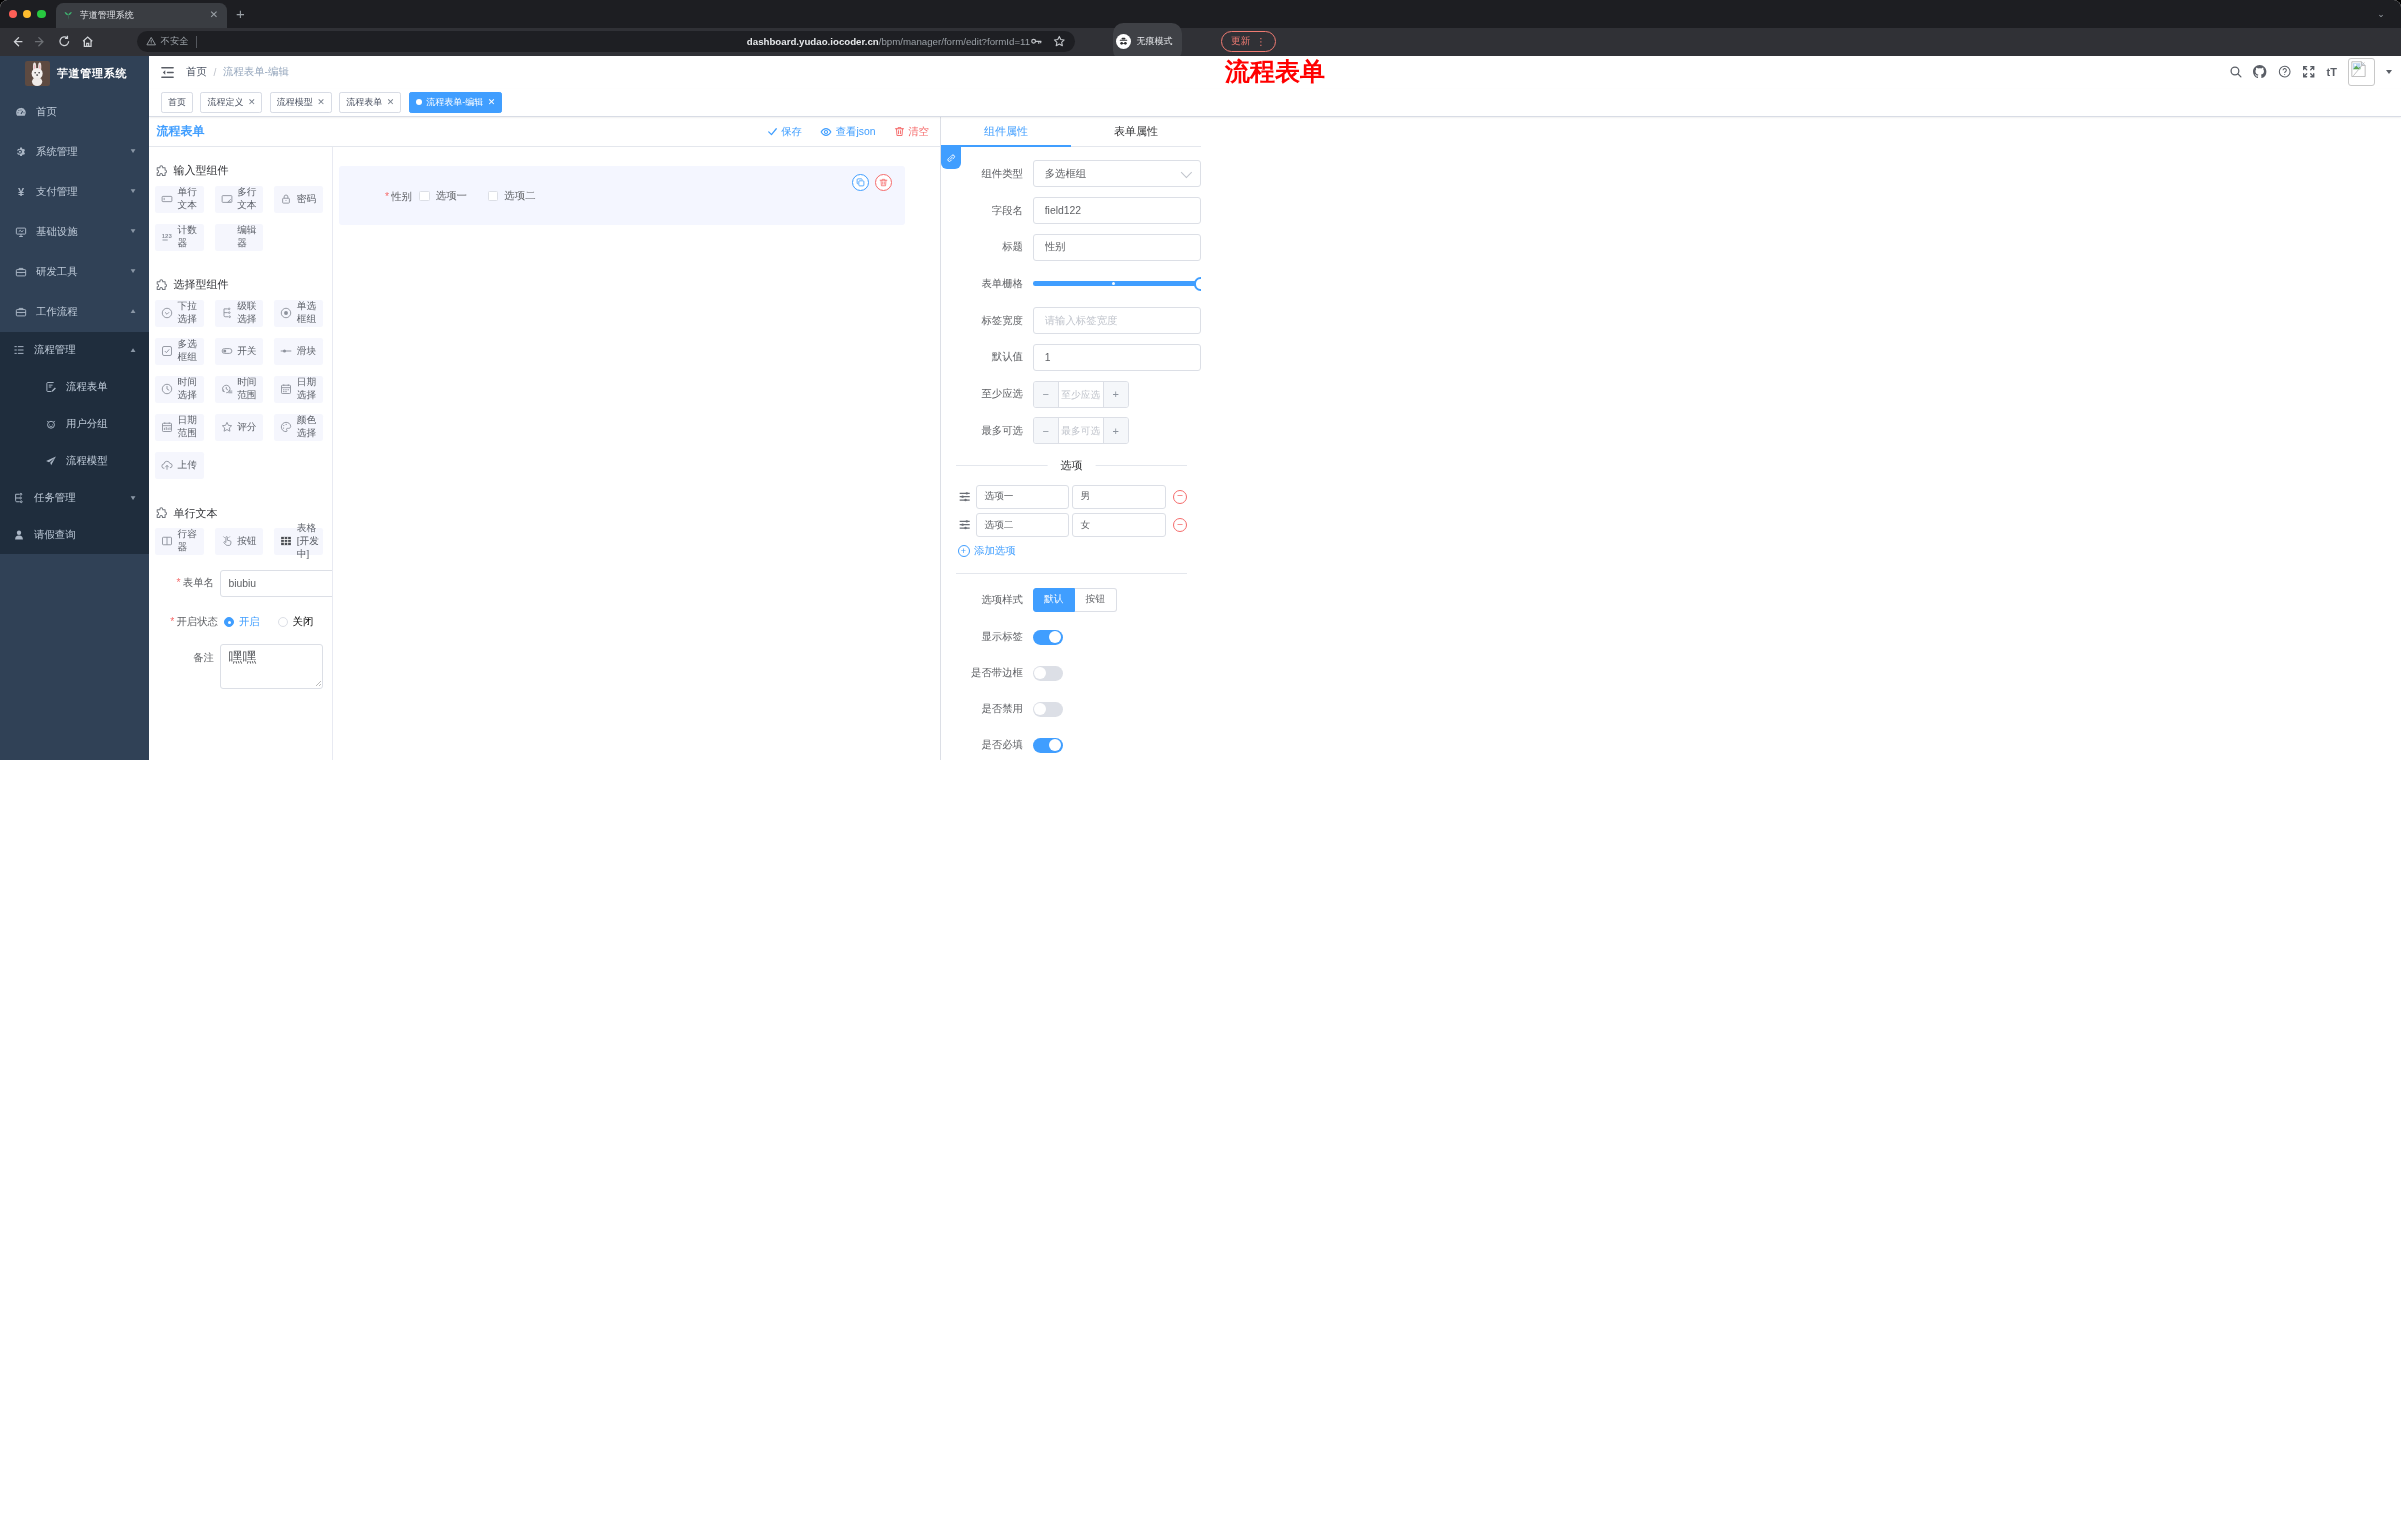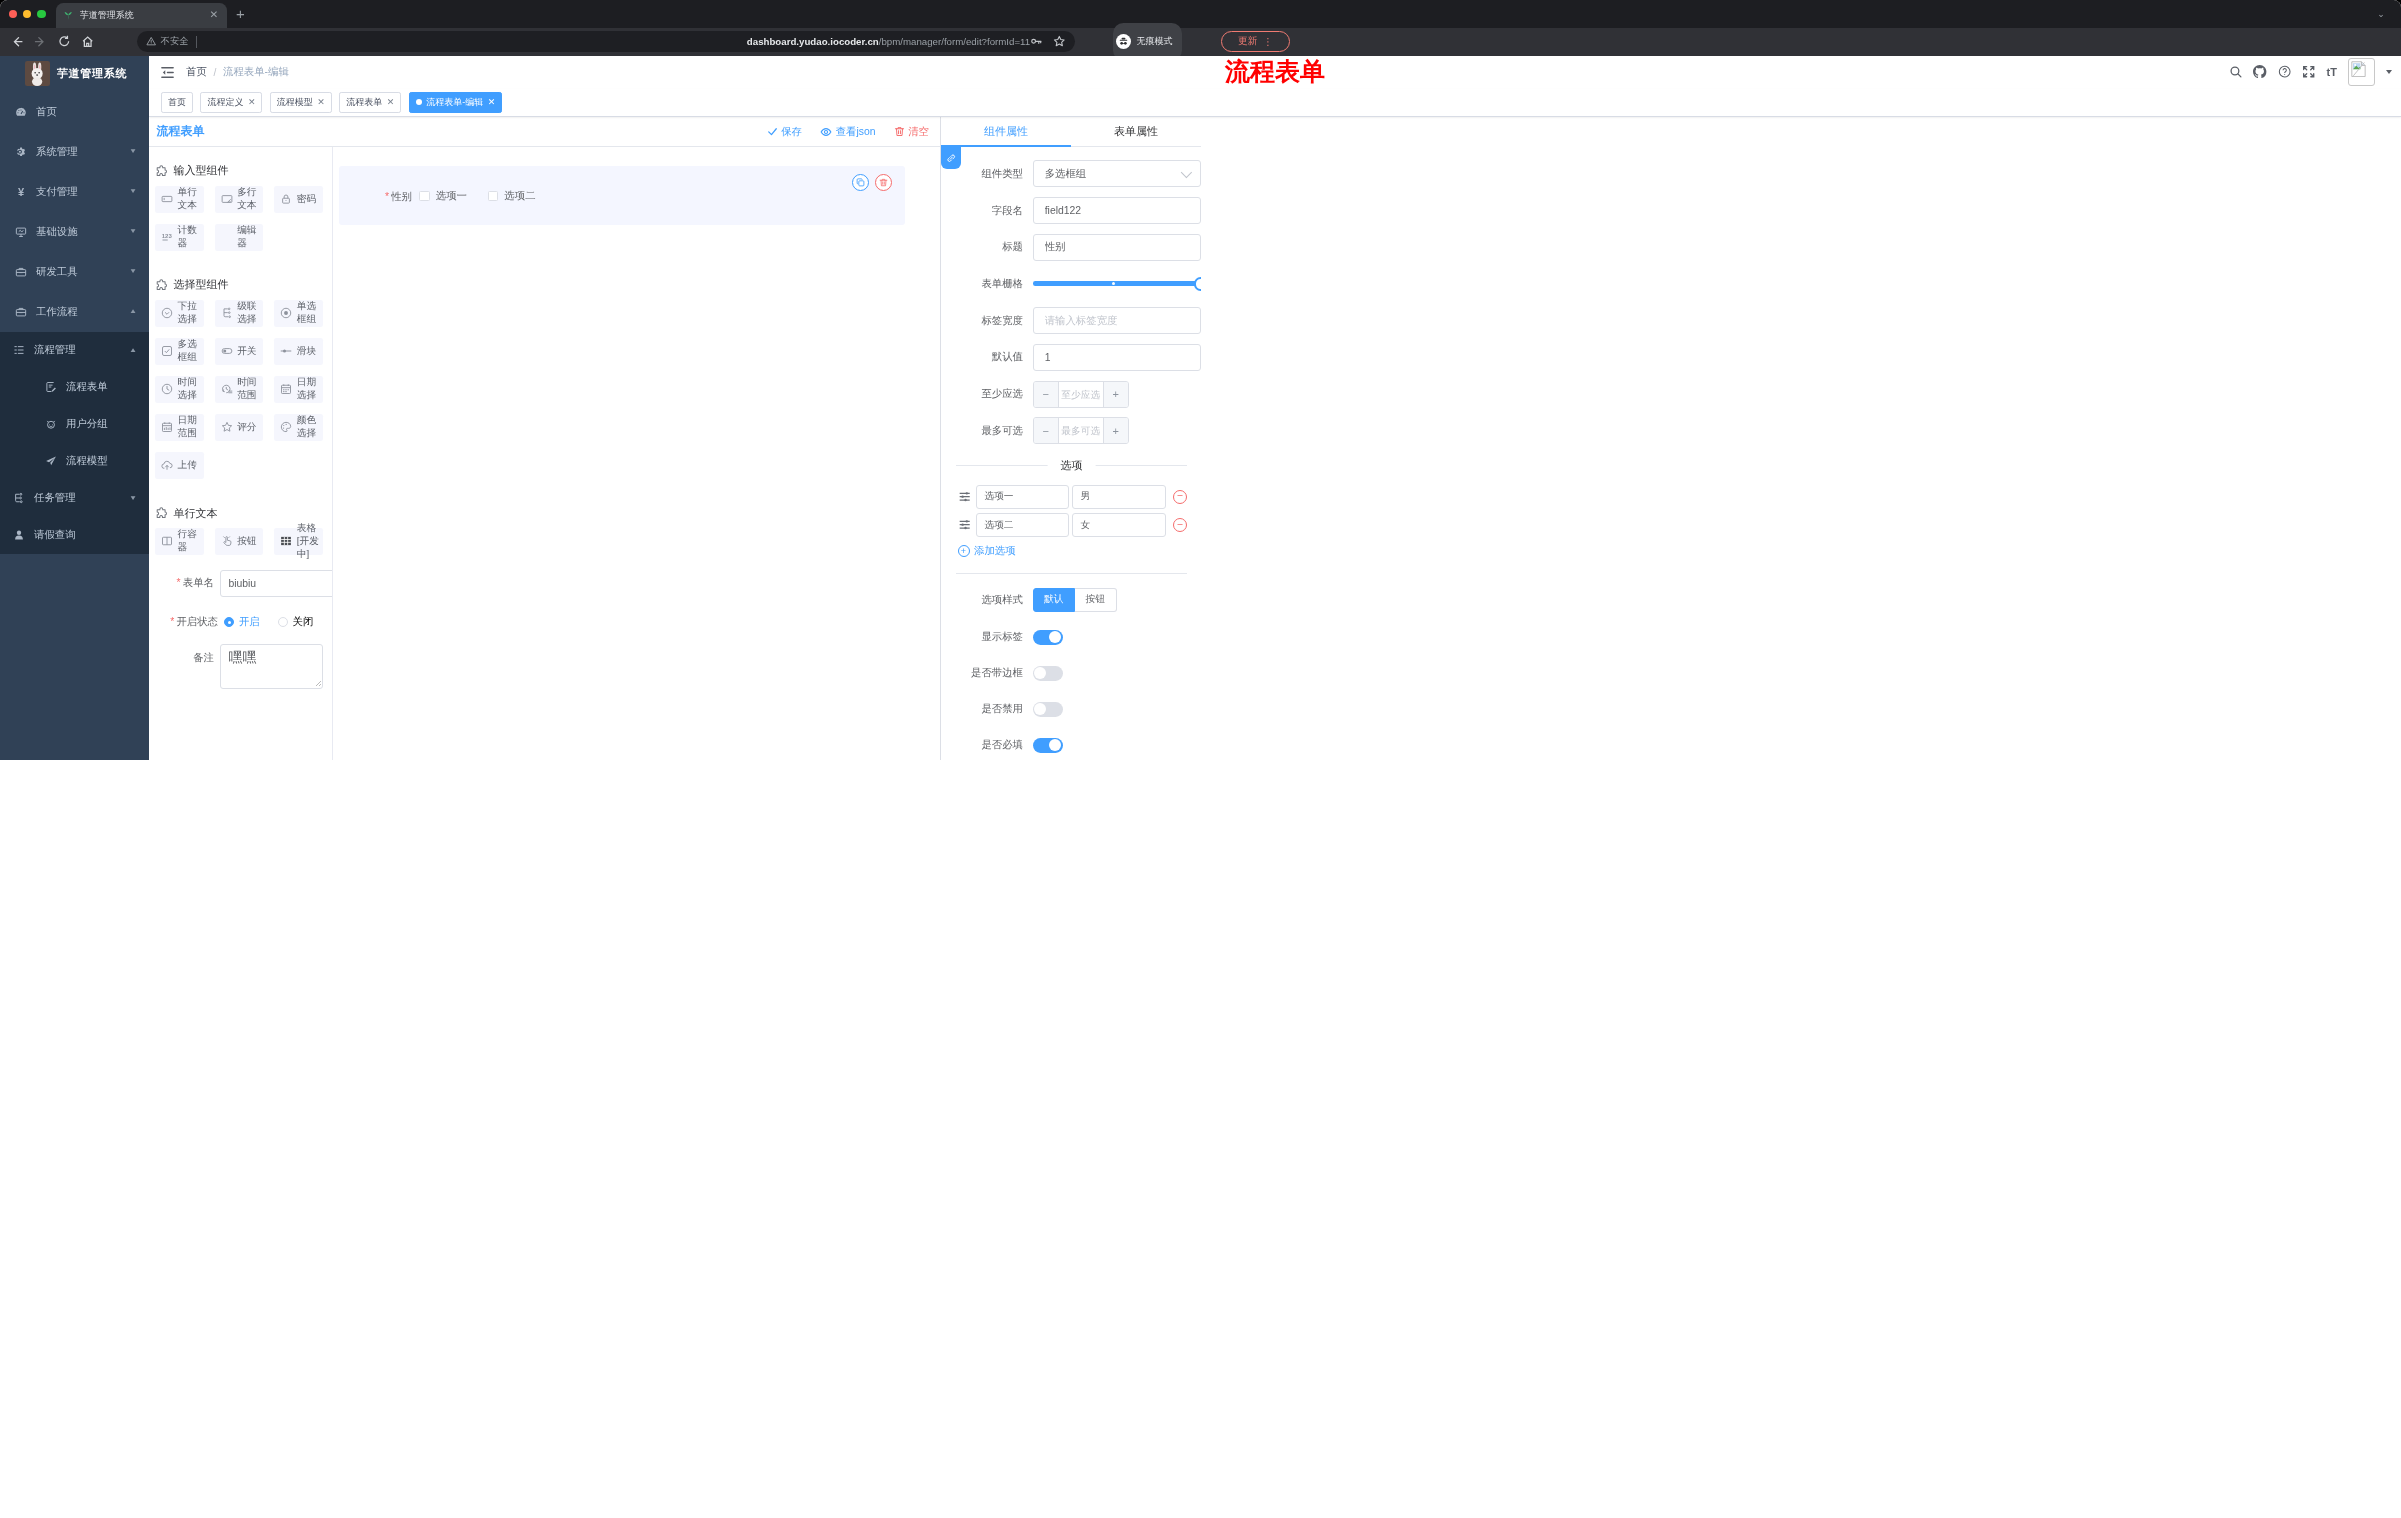--- a/index.html
+++ b/index.html
@@ -24,21 +24,21 @@
     padding:0 9px;box-sizing:border-box;color:#9aa0a6;}
   .omni-sec{display:flex;align-items:center;gap:4.5px;font-size:9.3px;color:#9aa0a6;}
   .omni-div{width:0.7px;height:12px;background:#55585e;margin:0 7.4px;}
   .omni-url{font-size:9.7px;color:#9aa0a6;white-space:nowrap;flex:1;text-align:right;}
   .omni-url b{color:#e6e8ea;font-weight:bold;}
   .omni-right{display:flex;align-items:center;gap:10.4px;color:#c3c6ca;}
   .incog{height:38px;margin-left:6px;background:#3f4146;border-radius:10.4px;display:flex;align-items:center;
     gap:5.2px;padding:0 9px 0 3px;color:#e8eaed;font-size:9px;}
   .incog .cir{width:15.6px;height:15.6px;border-radius:50%;background:#fff;display:flex;align-items:center;justify-content:center;}
   .update{height:19.3px;margin-left:7.4px;margin-right:10.4px;border:0.7px solid #f07b72;border-radius:10.4px;color:#f07b72;
-    font-size:9.7px;display:flex;align-items:center;gap:6px;padding:0 16px;}
+    font-size:9.7px;display:flex;align-items:center;gap:6px;padding:0 9px;}
   .update .dots{font-size:9.7px;letter-spacing:0;}
   
   .app{display:flex;height:704px;background:#fff;}
   .sidebar{width:149px;background:#304156;flex:0 0 auto;overflow:hidden;position:relative;}
   .logo-row{height:36px;display:flex;align-items:center;padding-left:24.5px;gap:7.4px;}
   .logo-img{width:25px;height:25px;border-radius:2.2px;overflow:hidden;flex:0 0 auto;}
   .logo-title{color:#fff;font-size:11px;font-weight:bold;letter-spacing:0.7px;}
   .menu-item{height:40px;display:flex;align-items:center;color:#bfcbd9;font-size:10.4px;cursor:pointer;position:relative;}
   .menu-item .mi{width:12px;height:12px;color:#aab6c5;margin-right:9px;flex:0 0 auto;}
   .lvl1{padding-left:15px;}

